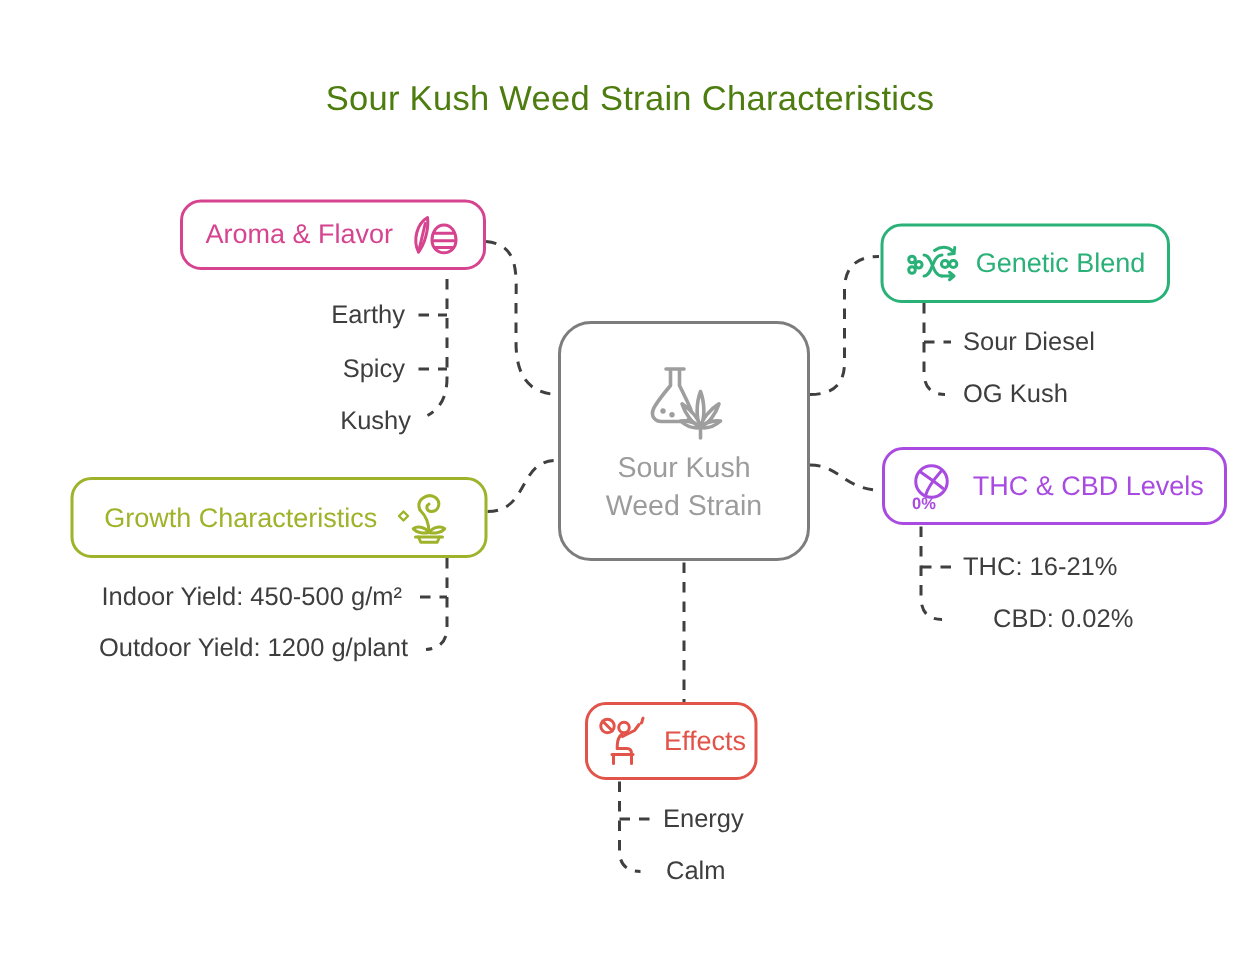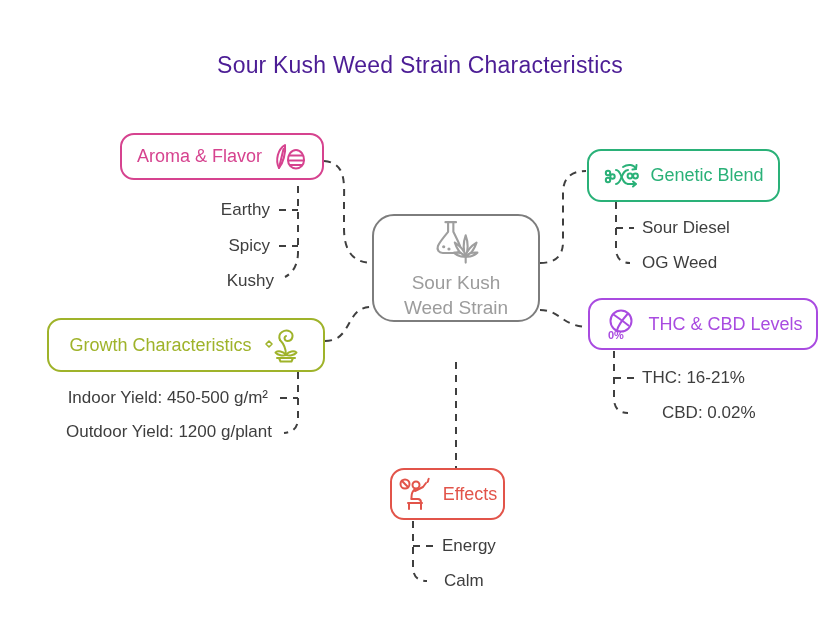--- a/index.html
+++ b/index.html
@@ -2,40 +2,40 @@
 <html><head>
 <meta charset="utf-8">
 <style>
   html,body { margin:0; padding:0; background:#ffffff; }
   .stage {
     position:relative; width:840px; height:642px; background:#ffffff;
     font-family:"Liberation Sans", sans-serif; overflow:hidden;
   }
   .title {
     position:absolute; top:52px; left:0; width:100%; text-align:center;
-    font-size:23px; color:#4c1d95; letter-spacing:0.2px;
+    font-size:23px; color:#4d7c0f; letter-spacing:0.2px;
   }
   svg.wires { position:absolute; left:0; top:0; }
   .wire { stroke:#3f3f3f; stroke-width:2; fill:none; stroke-dasharray:7 6; }
 
   .node {
     position:absolute; display:flex; align-items:center; justify-content:center;
     gap:9px; border:2px solid; border-radius:14px; background:#fff;
     font-size:18px; white-space:nowrap; box-sizing:border-box;
   }
   .node svg { flex:0 0 auto; display:block; }
 
   #box-aroma   { left:120px; top:133px; width:204px; height:47px; border-color:#d6438f; color:#d6438f; }
   #box-genetic { left:587px; top:149px; width:193px; height:53px; border-color:#2ab178; color:#2ab178; }
   #box-growth  { left:47px;  top:318px; width:278px; height:54px; border-color:#9fb32a; color:#9fb32a; }
   #box-thc     { left:588px; top:298px; width:230px; height:52px; border-color:#a94be0; color:#a94be0; }
   #box-effects { left:390px; top:468px; width:115px; height:52px; border-color:#e2544a; color:#e2544a; }
 
   .center-node {
-    position:absolute; left:372px; top:214px; width:168px; height:108px;
+    position:absolute; left:372px; top:214px; width:168px; height:160px;
     border:2px solid #7d7d7d; border-radius:22px; background:#fff;
     display:flex; flex-direction:column; align-items:center; justify-content:center;
     color:#9c9c9c; box-sizing:border-box;
   }
   .center-node .name { font-size:19px; line-height:25px; text-align:center; margin-top:3px; }
 
   .leaf-item {
     position:absolute; font-size:17px; color:#3e3e3e; white-space:nowrap;
     transform:translateY(-50%);
   }
@@ -169,21 +169,21 @@
       <path d="M23,26 V32"></path>
     </svg>
     <span>Effects</span>
   </div>
 
   <div class="leaf-item" id="item-aroma-0">Earthy</div>
   <div class="leaf-item" id="item-aroma-1">Spicy</div>
   <div class="leaf-item" id="item-aroma-2">Kushy</div>
 
   <div class="leaf-item" id="item-genetic-0">Sour Diesel</div>
-  <div class="leaf-item" id="item-genetic-1">OG Weed</div>
+  <div class="leaf-item" id="item-genetic-1">OG Kush</div>
 
   <div class="leaf-item" id="item-growth-0">Indoor Yield: 450-500 g/m²</div>
   <div class="leaf-item" id="item-growth-1">Outdoor Yield: 1200 g/plant</div>
 
   <div class="leaf-item" id="item-thc-0">THC: 16-21%</div>
   <div class="leaf-item" id="item-thc-1">CBD: 0.02%</div>
 
   <div class="leaf-item" id="item-effects-0">Energy</div>
   <div class="leaf-item" id="item-effects-1">Calm</div>
 

